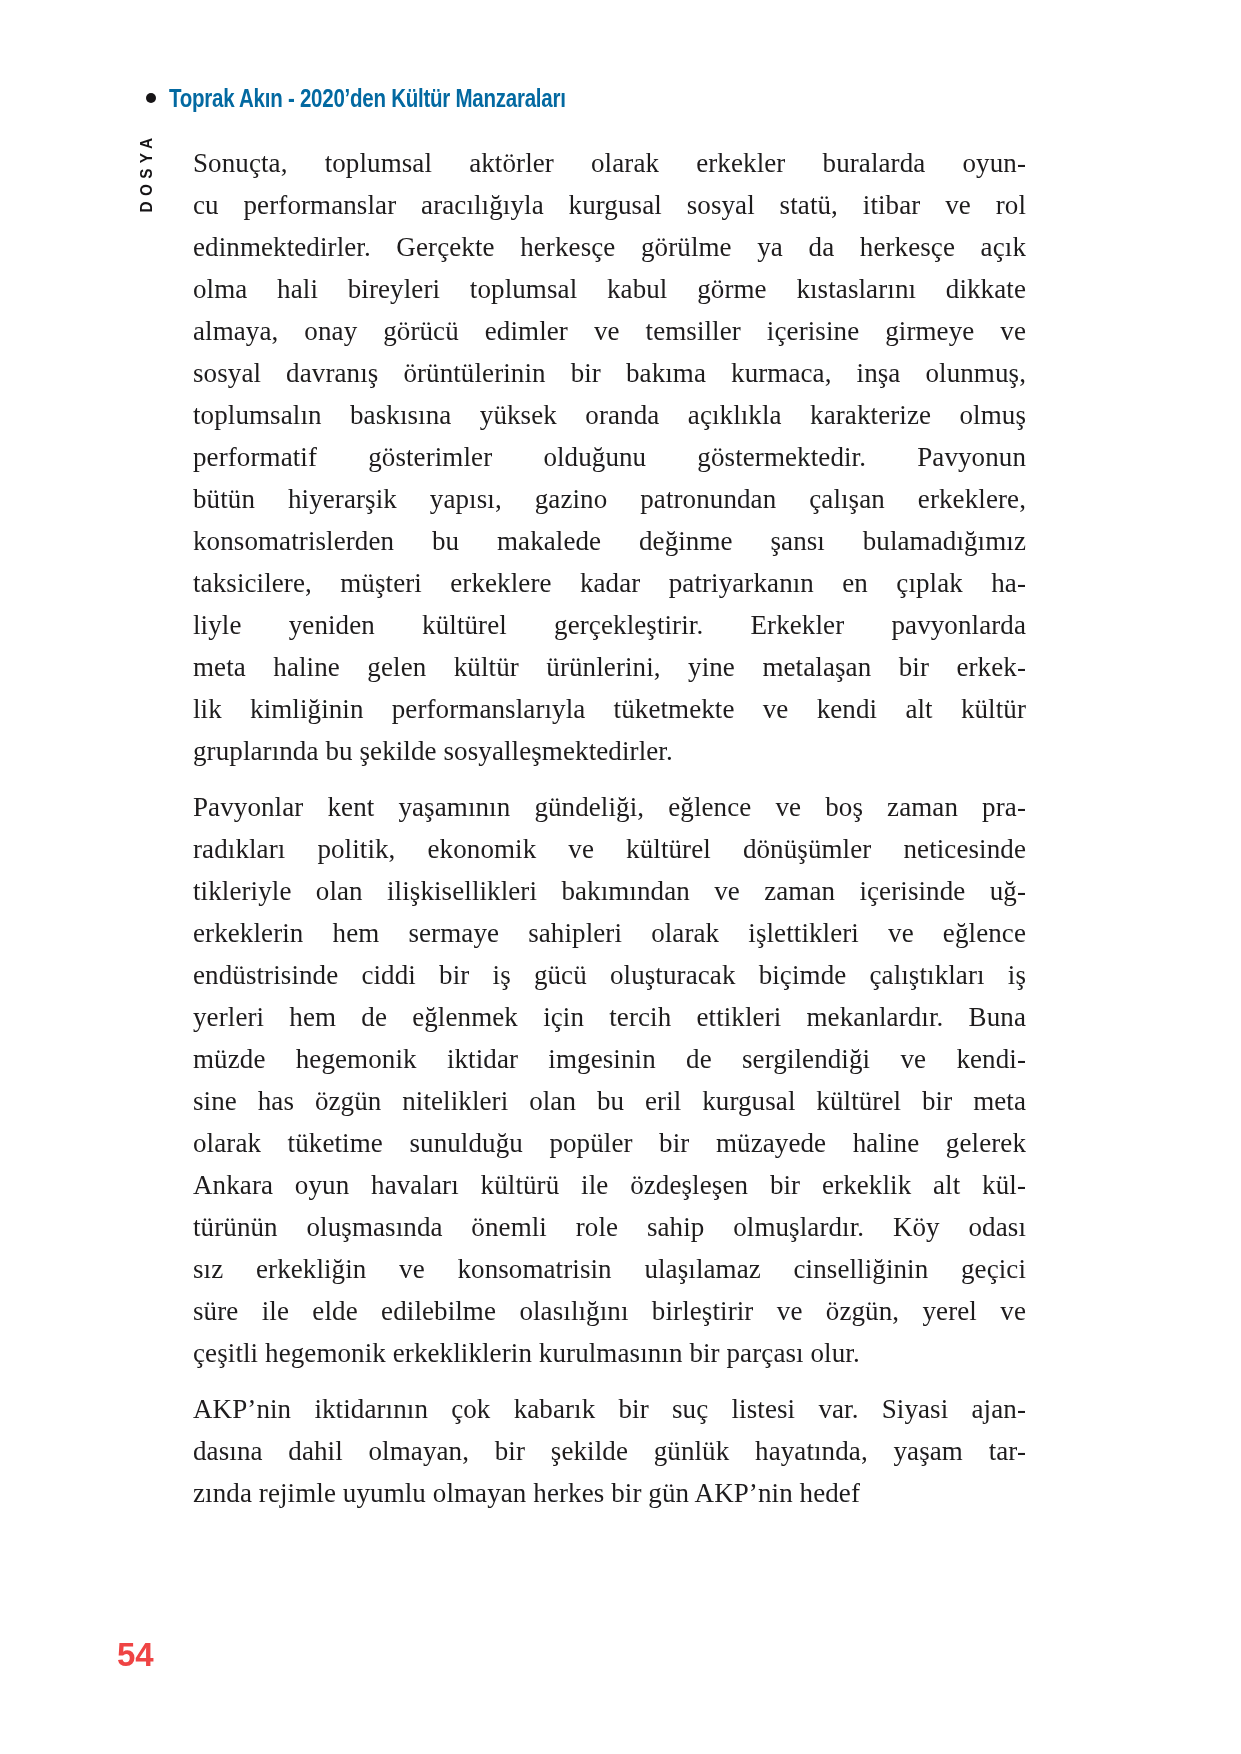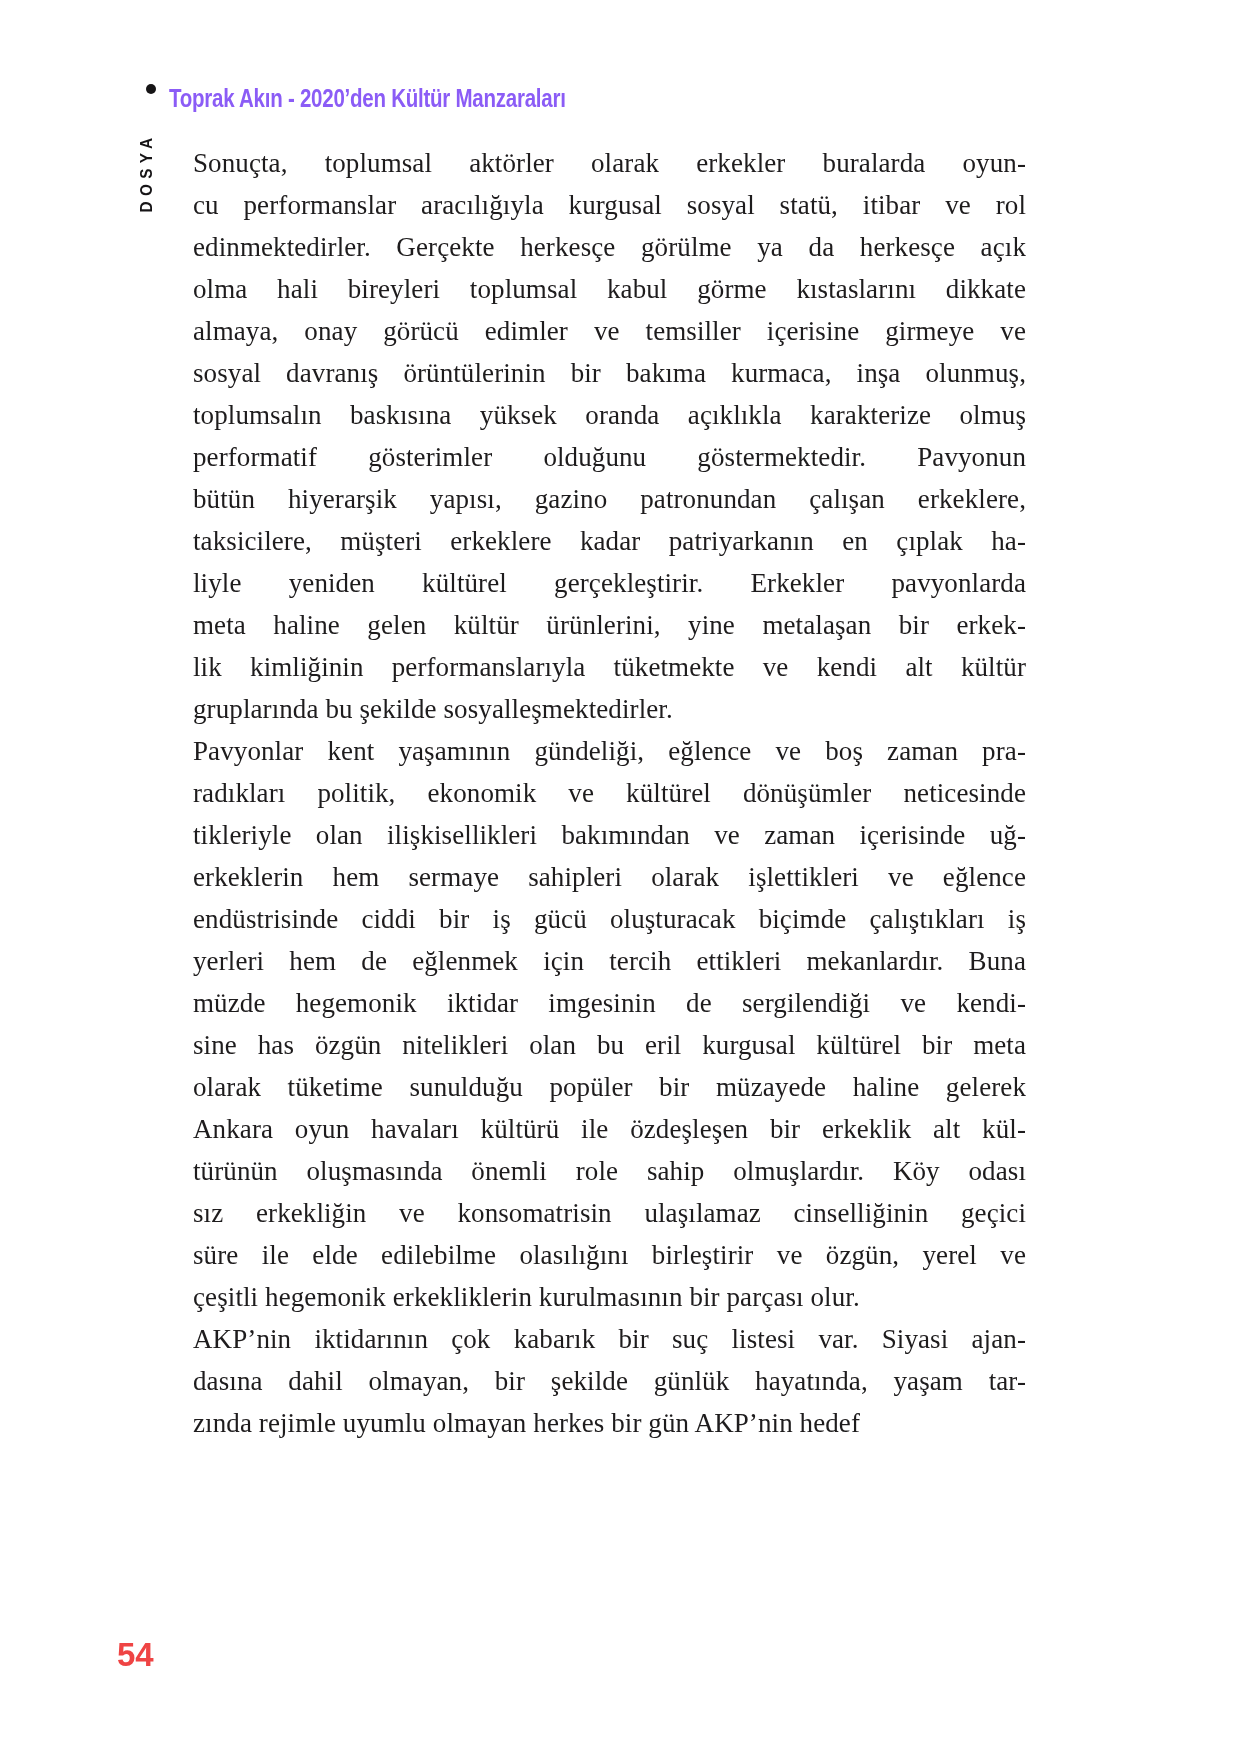--- a/index.html
+++ b/index.html
@@ -7,23 +7,23 @@
     width:1241px;height:1754px;
     background:#ffffff;
     position:relative;
     font-family:"Liberation Serif", serif;
     color:#1e1c1d;
     overflow:hidden;
   }
   
   .header{
     position:absolute;left:146px;top:84px;
-    display:flex;
+    display:flex;align-items:center;
     font-family:"Liberation Sans", sans-serif;
-    color:#8b5cf6;
+    color:#0369a1;
     white-space:nowrap;
   }
   .bullet{
     width:10px;height:10px;border-radius:50%;
     background:#161416;flex:0 0 auto;
     margin-right:13px;
   }
   .header-text{
     font-size:25px;line-height:28px;
     transform:scaleX(0.82);transform-origin:left center;
@@ -45,21 +45,21 @@
     letter-spacing:6px;color:#161416;
     transform:scaleX(0.9);
     white-space:nowrap;
   }
   
   .body-text{
     position:absolute;left:193px;top:142px;width:833px;
     font-size:27px;
     letter-spacing:0.1px;
   }
-  .para + .para{}
+  .para + .para{margin-top:14px;}
   .ln{
     height:42px;line-height:42px;
     text-align:justify;
     text-align-last:justify;
     overflow:visible;
   }
   .ln.last{text-align-last:left;}
   
   .page-number{
     position:absolute;left:117px;top:1638px;
@@ -86,20 +86,21 @@
     <div class="para">
       <div class="ln">Sonuçta, toplumsal aktörler olarak erkekler buralarda oyun-</div>
       <div class="ln">cu performanslar aracılığıyla kurgusal sosyal statü, itibar ve rol</div>
       <div class="ln">edinmektedirler. Gerçekte herkesçe görülme ya da herkesçe açık</div>
       <div class="ln">olma hali bireyleri toplumsal kabul görme kıstaslarını dikkate</div>
       <div class="ln">almaya, onay görücü edimler ve temsiller içerisine girmeye ve</div>
       <div class="ln">sosyal davranış örüntülerinin bir bakıma kurmaca, inşa olunmuş,</div>
       <div class="ln">toplumsalın baskısına yüksek oranda açıklıkla karakterize olmuş</div>
       <div class="ln">performatif gösterimler olduğunu göstermektedir. Pavyonun</div>
       <div class="ln">bütün hiyerarşik yapısı, gazino patronundan çalışan erkeklere,</div>
+      <div class="ln">konsomatrislerden bu makalede değinme şansı bulamadığımız</div>
       <div class="ln">taksicilere, müşteri erkeklere kadar patriyarkanın en çıplak ha-</div>
       <div class="ln">liyle yeniden kültürel gerçekleştirir. Erkekler pavyonlarda</div>
       <div class="ln">meta haline gelen kültür ürünlerini, yine metalaşan bir erkek-</div>
       <div class="ln">lik kimliğinin performanslarıyla tüketmekte ve kendi alt kültür</div>
       <div class="ln last">gruplarında bu şekilde sosyalleşmektedirler.</div>
     </div>
     <div class="para">
       <div class="ln">Pavyonlar kent yaşamının gündeliği, eğlence ve boş zaman pra-</div>
       <div class="ln">radıkları politik, ekonomik ve kültürel dönüşümler neticesinde</div>
       <div class="ln">tikleriyle olan ilişkisellikleri bakımından ve zaman içerisinde uğ-</div>

